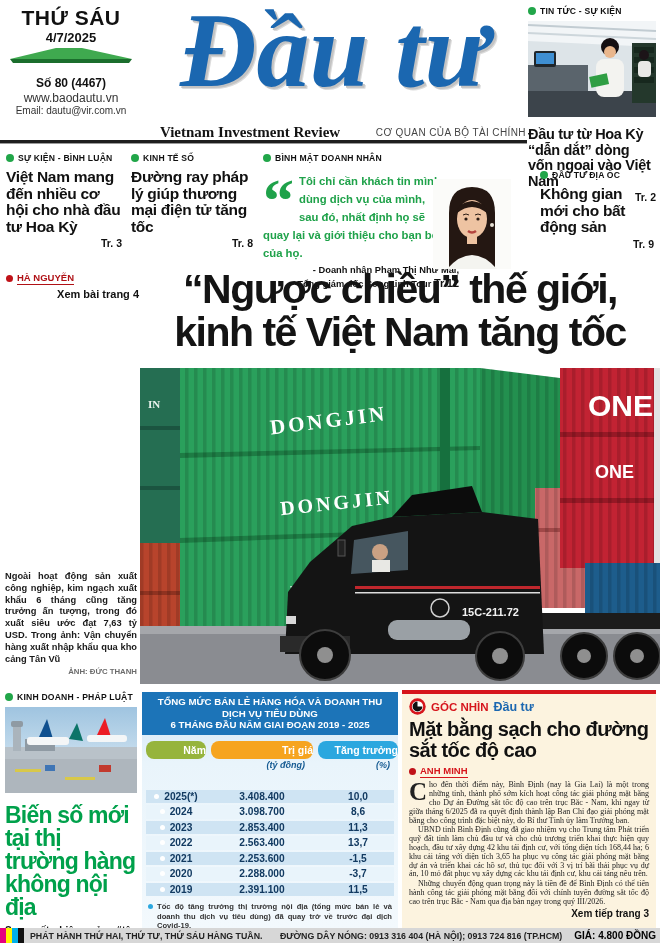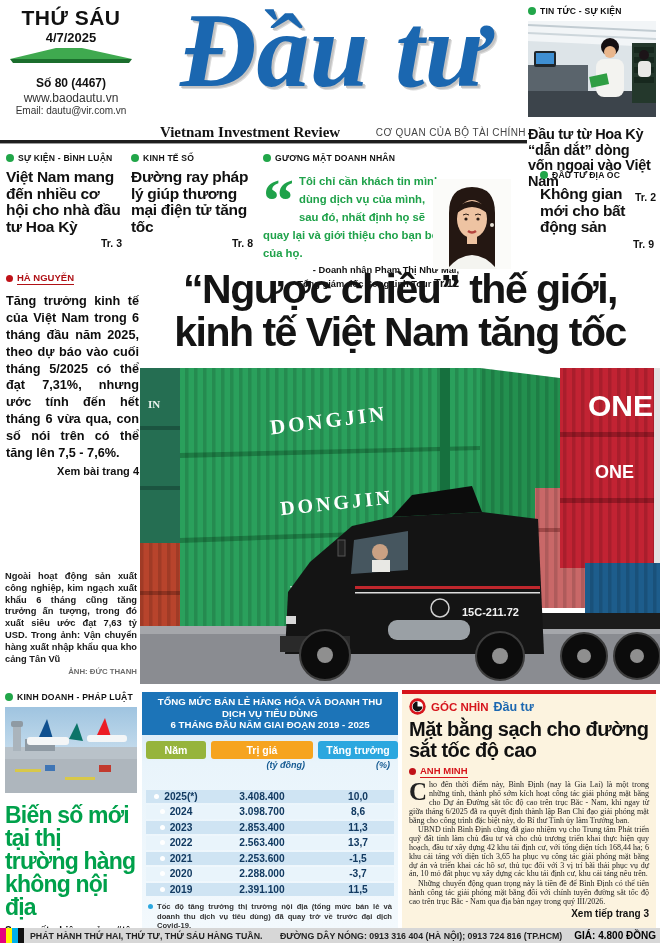--- a/index.html
+++ b/index.html
@@ -63,21 +63,21 @@
   .biz-photo{margin-top:5px;}
   .biz-h{font-size:23px;font-weight:bold;color:#00a14b;line-height:1.0;letter-spacing:-.8px;margin-top:7px;}
   .biz-sum{position:relative;font-size:10px;font-weight:bold;line-height:1.23;text-align:justify;margin-top:6px;}
   
   .ig{position:absolute;left:142px;top:692px;width:256px;height:236px;overflow:hidden;
       background:linear-gradient(180deg,#cfe4f3 0%,#e9f4fb 30%,#f3f9fd 100%);}
   .ig-title{background:#1c74b8;color:#fff;font-weight:bold;font-size:9.7px;line-height:1.2;
       text-align:center;padding:4px 3px;}
   .ig-heads,.ig-subs,.ig-row{display:grid;grid-template-columns:60px 102px 80px;gap:0 5px;}
   .ig-heads{padding:6px 4px 0 4px;}
-  .pill{border-radius:3px;color:#fff;font-weight:bold;font-size:10.5px;text-align:center;padding:3px 0;}
+  .pill{border-radius:8px;color:#fff;font-weight:bold;font-size:10.5px;text-align:right;padding:3px 0;}
   .pill.green{background:#96b43c;}.pill.orange{background:#f6a41f;}.pill.blue{background:#2ba7df;}
   .ig-subs{padding:1px 4px 20px;font-size:9px;font-weight:bold;color:#155a92;font-style:italic;}
   .ig-subs .s{text-align:right;padding-right:8px;}
   .ig-body{padding:0 4px;}
   .ig-row{height:13.5px;line-height:13.5px;margin-bottom:2px;background:#cfe4f3;
       font-size:10.2px;font-weight:bold;color:#123a61;text-align:center;}
   .ig-row:nth-child(even){background:#e9f4fb;}
   .ig-dot{display:inline-block;width:5px;height:5px;border-radius:50%;background:#fff;margin-right:5px;vertical-align:1px;}
   .ig-notes{padding:4px 6px 0;}
   .ig-note{display:flex;gap:4px;font-size:7.6px;font-weight:bold;color:#333;line-height:1.22;margin-bottom:1px;text-align:justify;}
@@ -171,21 +171,21 @@
         <i class="dot"></i>
       <span>KINH TẾ SỐ</span>
       </div>
     <div class="t-h">Đường ray pháp lý giúp thương mại điện tử tăng tốc</div>
     <div class="t-pg">Tr. 8</div>
   </div>
 
   <div class="teaser3">
     <div class="sec-label">
         <i class="dot"></i>
-      <span>GƯƠNG MẶT DOANH NHÂN</span>
+      <span>BÌNH MẶT DOANH NHÂN</span>
       </div>
     <div class="q-wrap">
       <span class="q-mark">“</span>
       <span class="q-text">Tôi chỉ cần khách tin mình, dùng dịch vụ của mình, sau đó, nhất định họ sẽ quay lại và giới thiệu cho bạn bè của họ.</span>
     </div>
     <div class="q-attr">
       <span>- Doanh nhân Phạm Thị Như Mai,</span><br>
       <span>Tổng giám đốc SongLinh Tour</span>
       <span class="q-pg">Tr.12</span>
     </div>
@@ -212,21 +212,20 @@
       </div>
     <div class="t-h">Không gian mới cho bất động sản</div>
     <div class="t-pg">Tr. 9</div>
   </div>
 
   <div class="lead">
     <div class="author">
       <i class="dot red"></i>
       <span>HÀ NGUYỄN</span>
     </div>
-    <div class="lead-sum">Tăng trưởng kinh tế của Việt Nam trong 6 tháng đầu năm 2025, theo dự báo vào cuối tháng 5/2025 có thể đạt 7,31%, nhưng ước tính đến hết tháng 6 vừa qua, con số nói trên có thể tăng lên 7,5 - 7,6%.</div>
     <div class="lead-more">Xem bài trang 4</div>
   </div>
 
   <div class="headline">
     <span>“Ngược chiều” thế giới,</span><br>
     <span>kinh tế Việt Nam tăng tốc</span>
   </div>
 
   <svg class="main-photo" width="520" height="316" viewBox="0 0 520 316">
     <defs>

